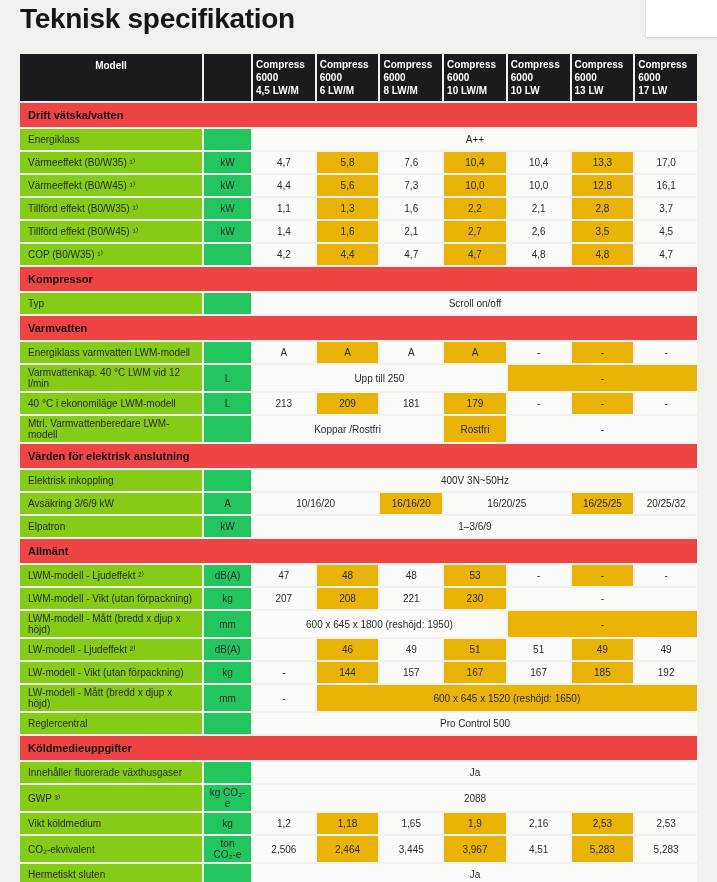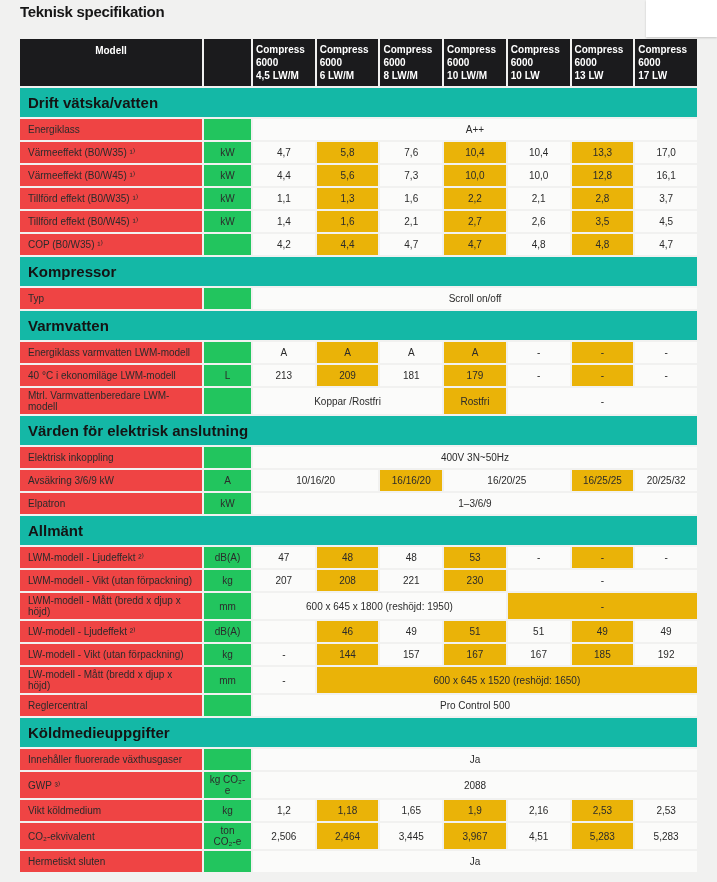--- a/index.html
+++ b/index.html
@@ -12,21 +12,21 @@
     overflow: hidden;
   }
   .corner-box {
     position: absolute; top: 0; right: 0;
     width: 71px; height: 37px;
     background: #ffffff;
     box-shadow: 0 1px 2px rgba(0,0,0,0.18);
   }
   h1.title {
     margin: 0; padding: 3px 0 0 20px;
-    font-size: 15px; font-weight: bold;
+    font-size: 28px; font-weight: bold;
     letter-spacing: -0.3px;
     color: #161616;
   }
   table.spec {
     table-layout: fixed;
     width: 681px;
     margin: 17px 0 0 18px;
     border-collapse: separate;
     border-spacing: 2px;
   }
@@ -42,36 +42,36 @@
     text-align: left;
     white-space: pre-line;
     line-height: 1.3;
   }
   thead th.th-model {
     text-align: center;
     vertical-align: top;
     padding: 5px 4px;
   }
   td.section {
-    background: #14b8a6;
+    background: #ef4444;
     color: #141414;
-    font-size: 15px;
+    font-size: 11px;
     font-weight: bold;
     padding: 6px 8px;
   }
   tr.data-row td {
     font-size: 10px;
     color: #2b2b2b;
     height: 21px;
     padding: 2px 5px;
     vertical-align: middle;
     text-align: center;
   }
   td.td-label {
-    background: #ef4444;
+    background: #84cc16;
     text-align: left !important;
     padding-left: 8px !important;
     color: #222;
   }
   td.td-unit { background: #22c55e; }
   td.td-val  { background: #fbfbfa; }
   td.td-val.gray { background: #eab308; }
 </style>
 </head>
 <body>
@@ -199,20 +199,26 @@
           <td class="td-unit"></td>
           <td class="td-val">A</td>
           <td class="td-val gray">A</td>
           <td class="td-val">A</td>
           <td class="td-val gray">A</td>
           <td class="td-val">-</td>
           <td class="td-val gray">-</td>
           <td class="td-val">-</td>
         </tr>
         <tr class="data-row">
+          <td class="td-label">Varmvattenkap. 40 °C LWM vid 12 l/min</td>
+          <td class="td-unit">L</td>
+          <td class="td-val" colspan="4">Upp till 250</td>
+          <td class="td-val gray" colspan="3">-</td>
+        </tr>
+        <tr class="data-row">
           <td class="td-label">40 °C i ekonomiläge LWM-modell</td>
           <td class="td-unit">L</td>
           <td class="td-val">213</td>
           <td class="td-val gray">209</td>
           <td class="td-val">181</td>
           <td class="td-val gray">179</td>
           <td class="td-val">-</td>
           <td class="td-val gray">-</td>
           <td class="td-val">-</td>
         </tr>

